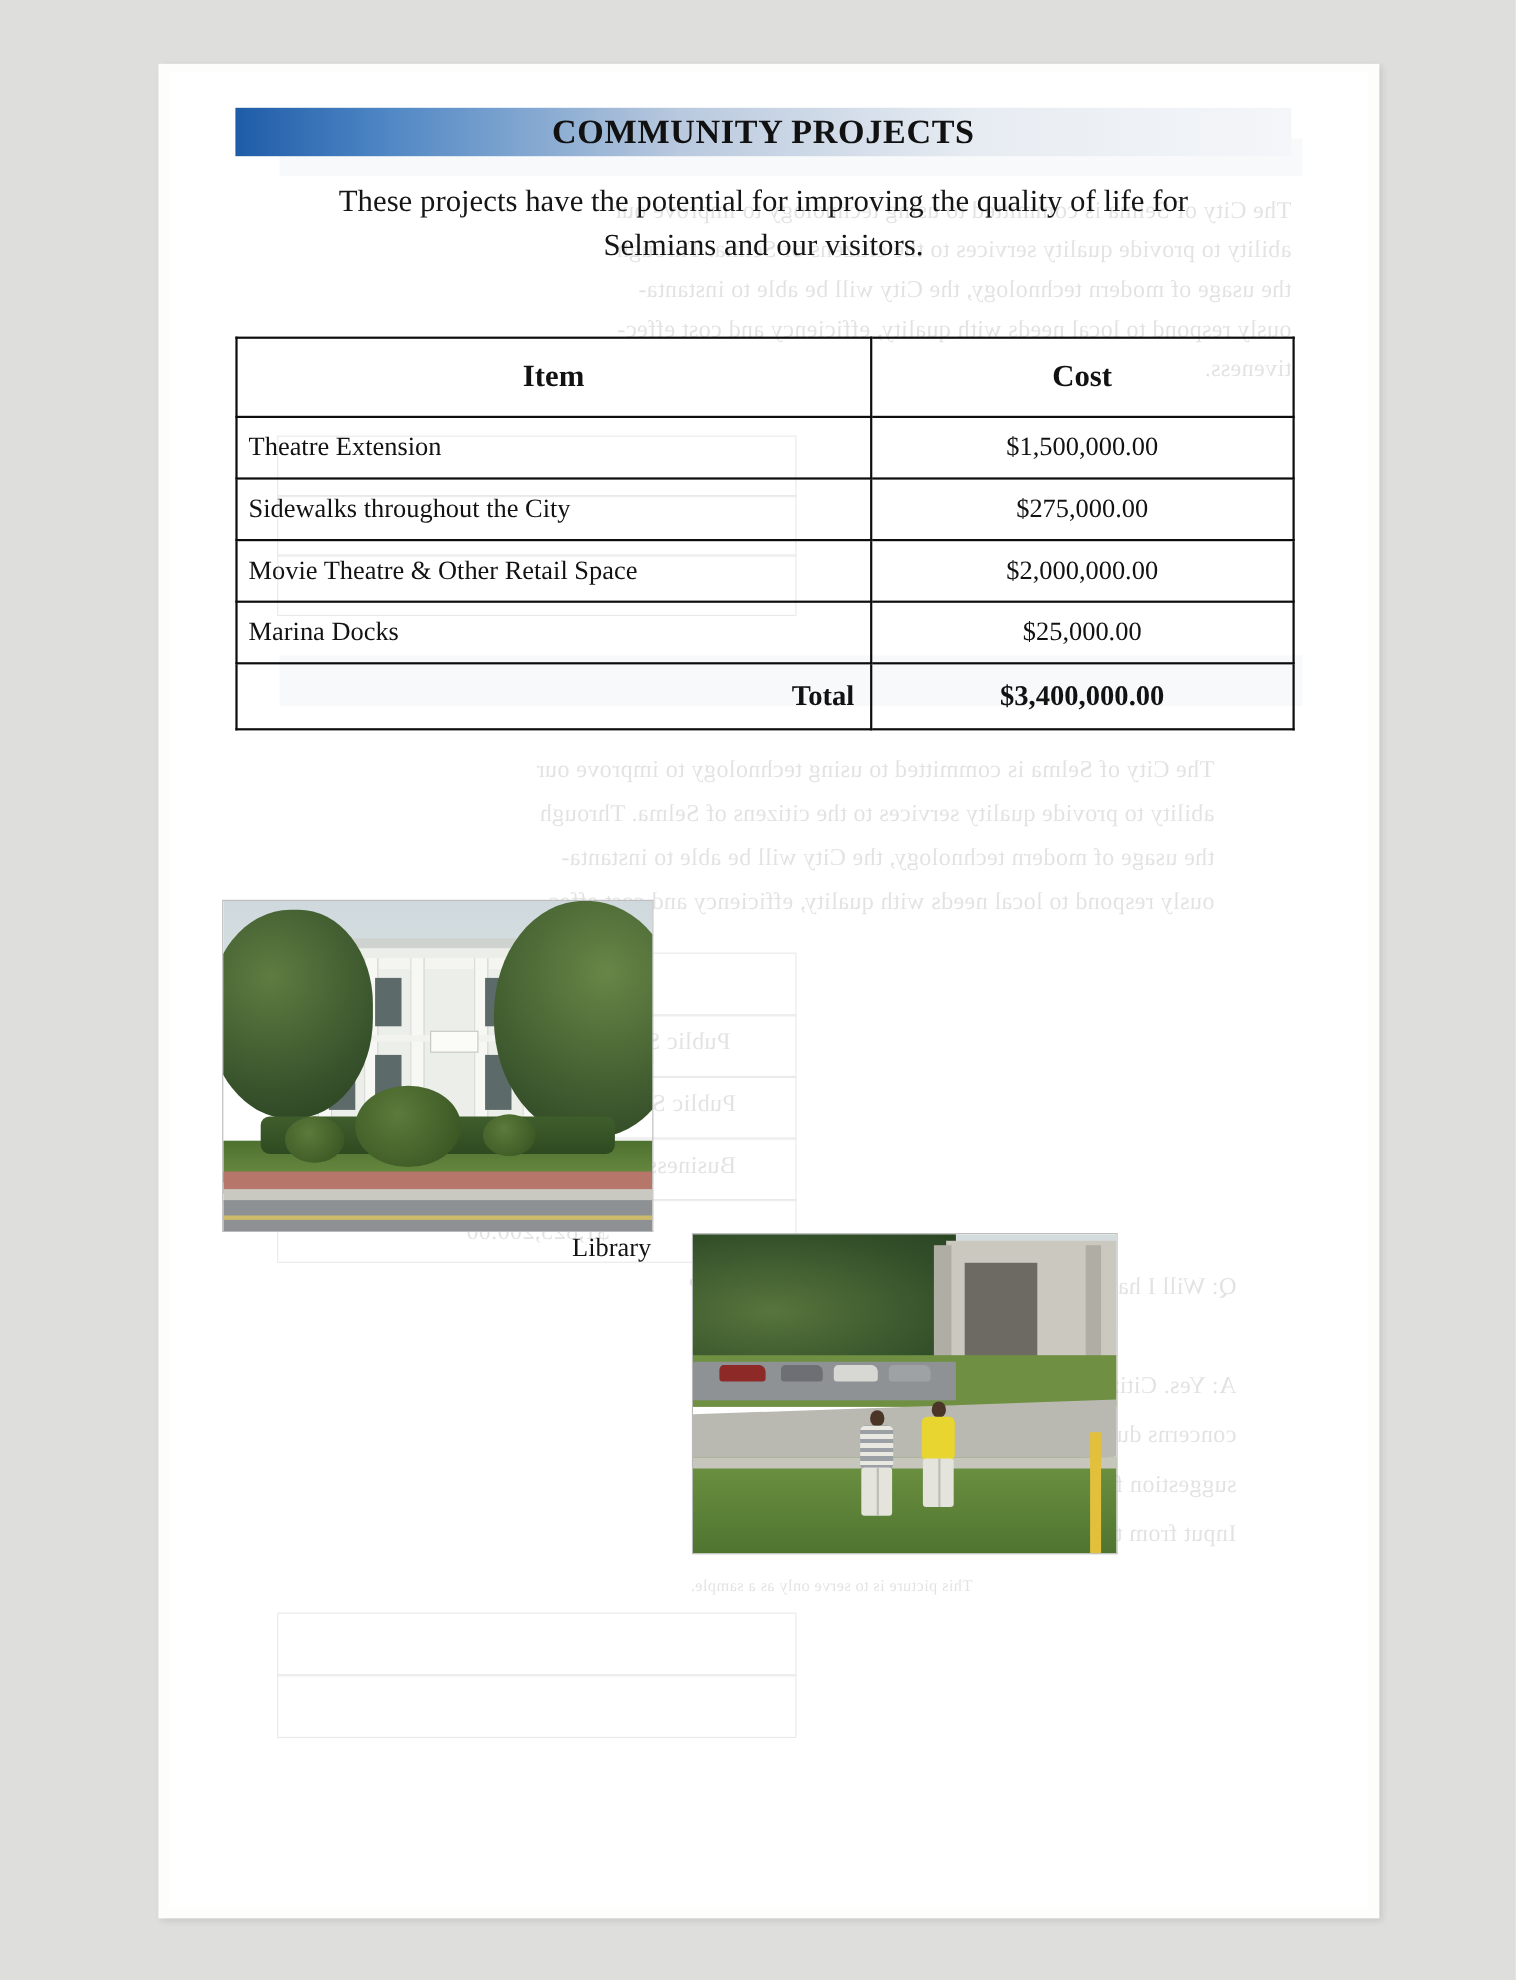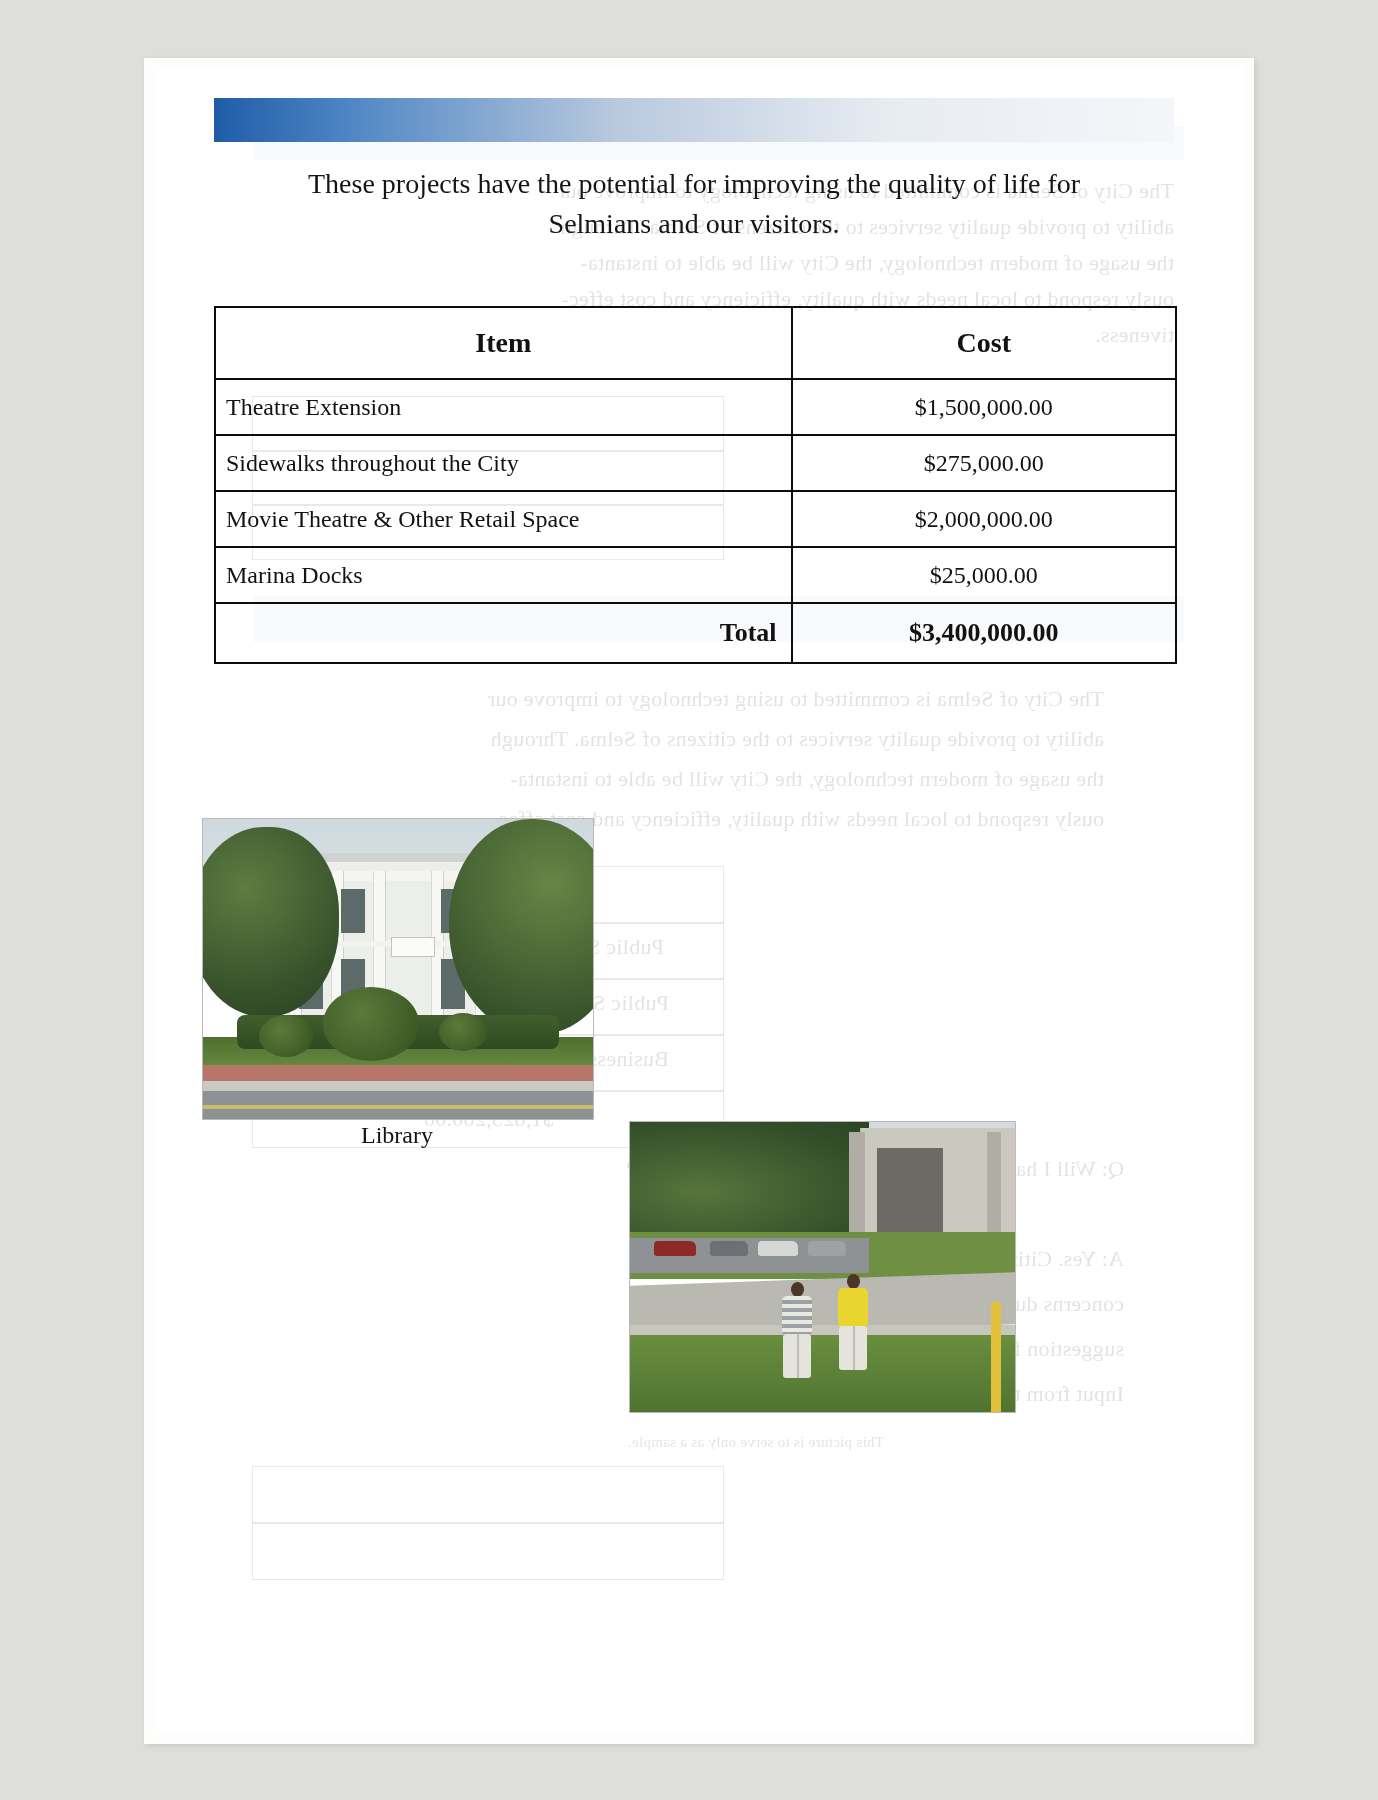--- a/index.html
+++ b/index.html
@@ -167,21 +167,21 @@
   .photo-sidewalk {
     left: 475px;
     top: 1055px;
     width: 385px;
     height: 290px;
   }
   .caption {
     position: absolute;
     font-size: 24px;
     color: #131313;
-    text-align: center;
+    text-align: right;
   }
   .cap-library {
     left: 48px;
     top: 1056px;
     width: 390px;
   }
   .cap-sidewalk {
     left: 420px;
     top: 1352px;
     width: 500px;
@@ -273,20 +273,21 @@
       <div class="bl-line" style="left:120px; top:1225px;">concerns during town discussions and through</div>
       <div class="bl-line" style="left:120px; top:1270px;">suggestion forms well in advance of the vote.</div>
       <div class="bl-line" style="left:120px; top:1315px;">Input from the community is encouraged.</div>
       <div class="bl-line" style="left:360px; top:1368px; font-size:15px;">This picture is to serve only as a sample.</div>
 
       <div class="bl-box" style="left:520px; top:1400px; width:470px; height:56px;"></div>
       <div class="bl-box" style="left:520px; top:1456px; width:470px; height:56px;"></div>
     </div>
 
     <div class="header-bar"></div>
+    <div class="header-title">COMMUNITY PROJECTS</div>
 
     <div class="lede">These projects have the potential for improving the quality of life for Selmians and our visitors.</div>
 
     <table class="cost-table">
       <colgroup>
         <col class="col-item">
         <col class="col-cost">
       </colgroup>
       <thead>
         <tr>

